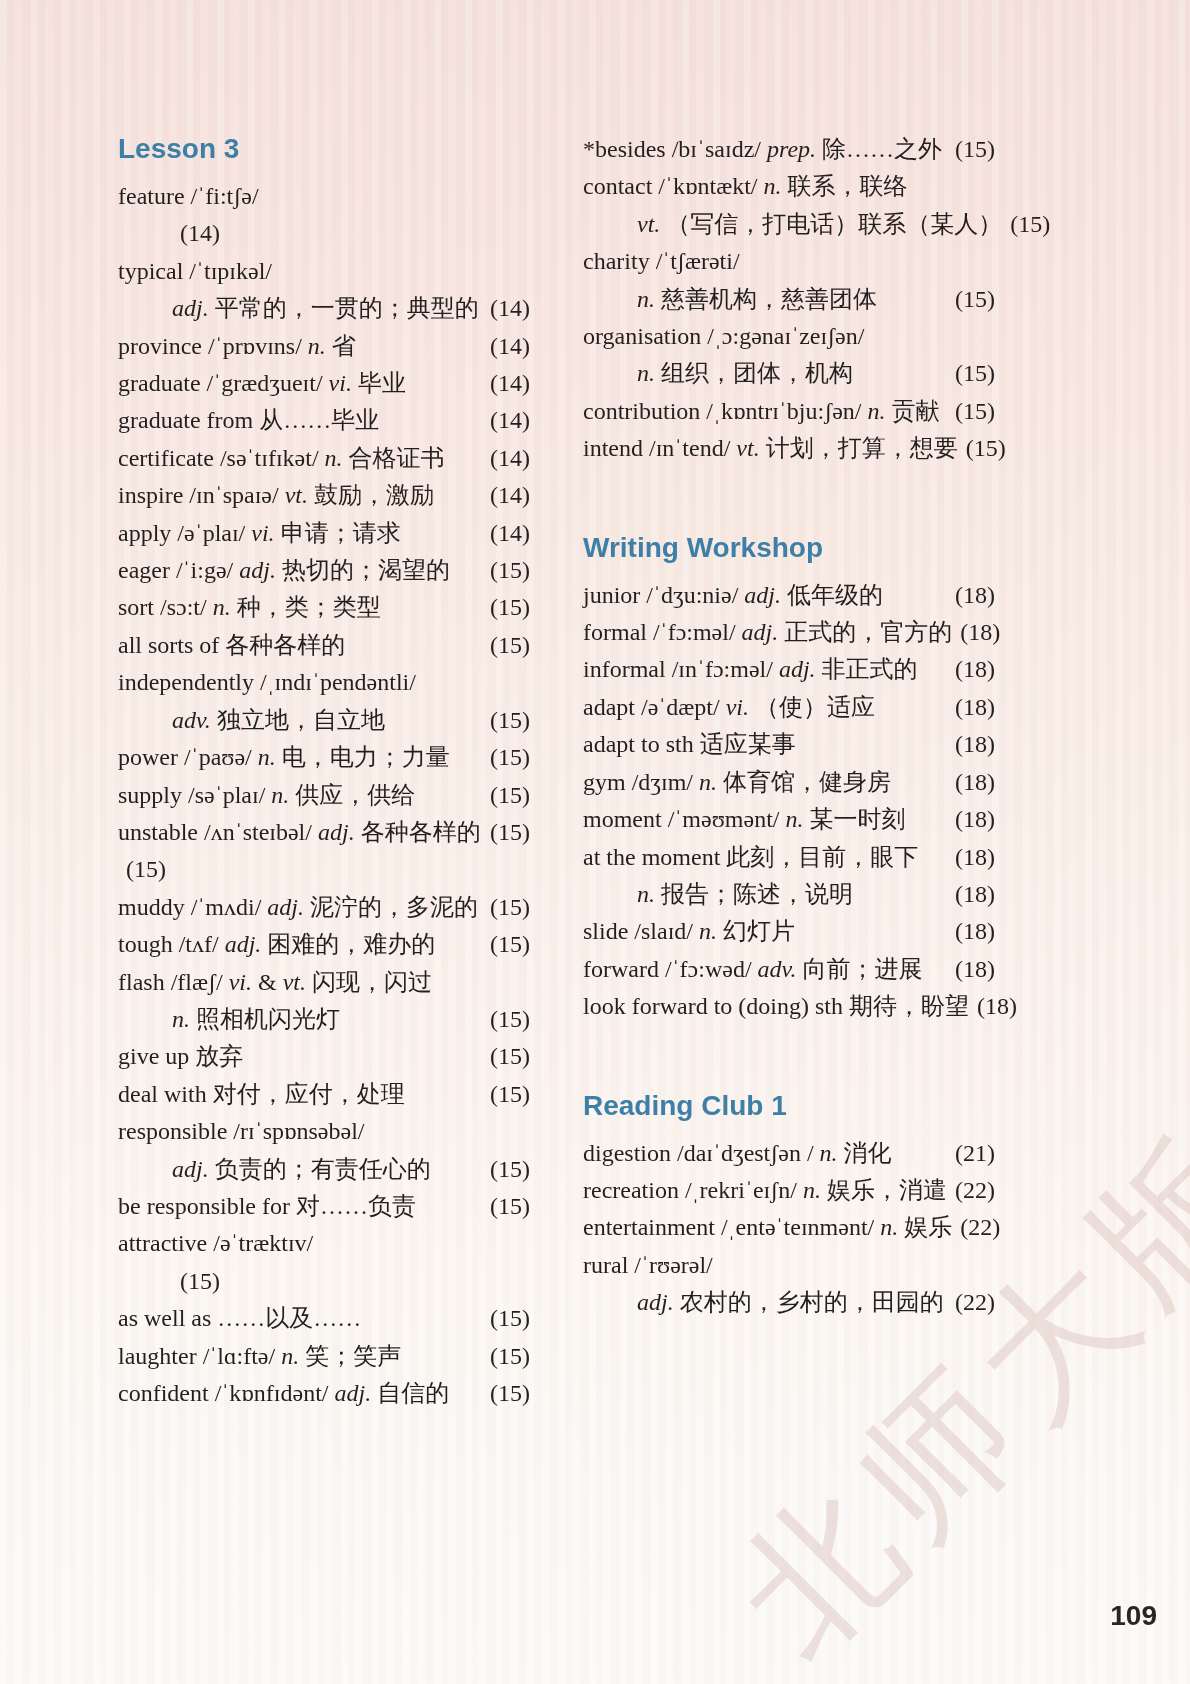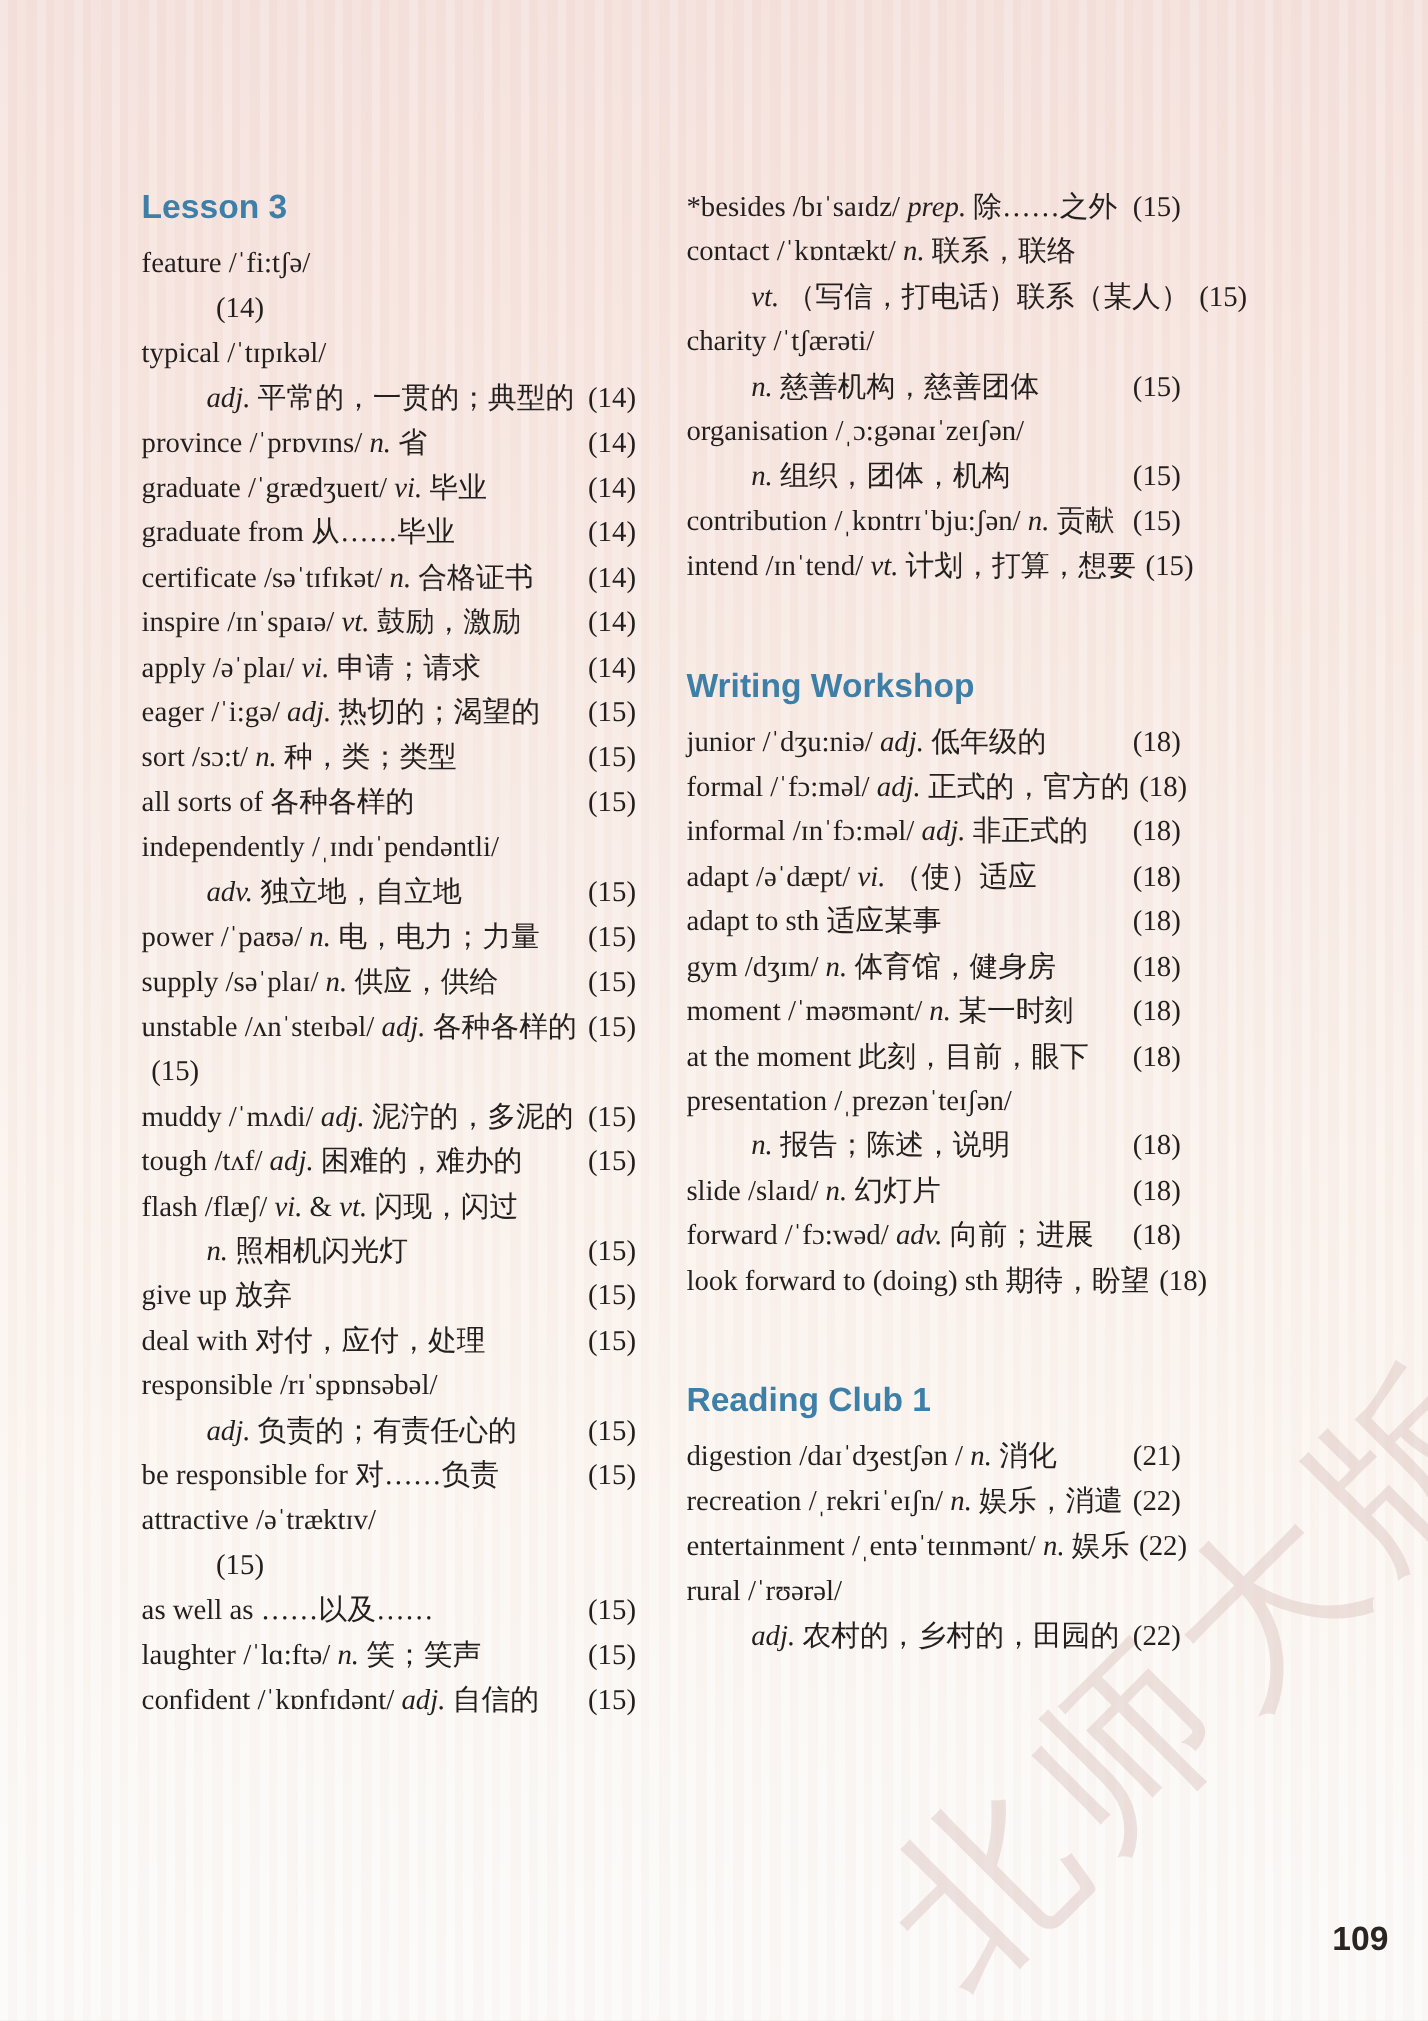--- a/index.html
+++ b/index.html
@@ -29,23 +29,22 @@
     letter-spacing:16px;
     color:rgba(214,188,183,0.40);
     white-space:nowrap;
     z-index:0;
     user-select:none;
   }
   .columns {
     position:absolute;
     top:131px; left:118px;
     display:flex;
-    gap:42px;
+    gap:53px;
     z-index:1;
-    margin-top:24px;
   }
   .col { width:412px; }
   .heading {
     font-family:"Liberation Sans","DejaVu Sans",sans-serif;
     font-weight:bold;
     font-size:28px;
     line-height:36px;
     margin:0 0 11px 0;
   }
   .heading.gap { margin-top:62px; }
@@ -271,24 +270,20 @@
           <span class="pg">(18)</span>
         </div>
         <div class="entry">
           <span class="entry-text"><span>moment /ˈməʊmənt/ </span><i>n. </i><span>某一时刻</span></span>
           <span class="pg">(18)</span>
         </div>
         <div class="entry">
           <span class="entry-text"><span>at the moment 此刻，目前，眼下</span></span>
           <span class="pg">(18)</span>
         </div>
-        <div class="entry">
-          <span class="entry-text"><span>presentation /ˌprezənˈteɪʃən/</span></span>
-          <span class="pg"></span>
-        </div>
         <div class="entry indent">
           <span class="entry-text"><i>n. </i><span>报告；陈述，说明</span></span>
           <span class="pg">(18)</span>
         </div>
         <div class="entry">
           <span class="entry-text"><span>slide /slaɪd/ </span><i>n. </i><span>幻灯片</span></span>
           <span class="pg">(18)</span>
         </div>
         <div class="entry">
           <span class="entry-text"><span>forward /ˈfɔ:wəd/ </span><i>adv. </i><span>向前；进展</span></span>

